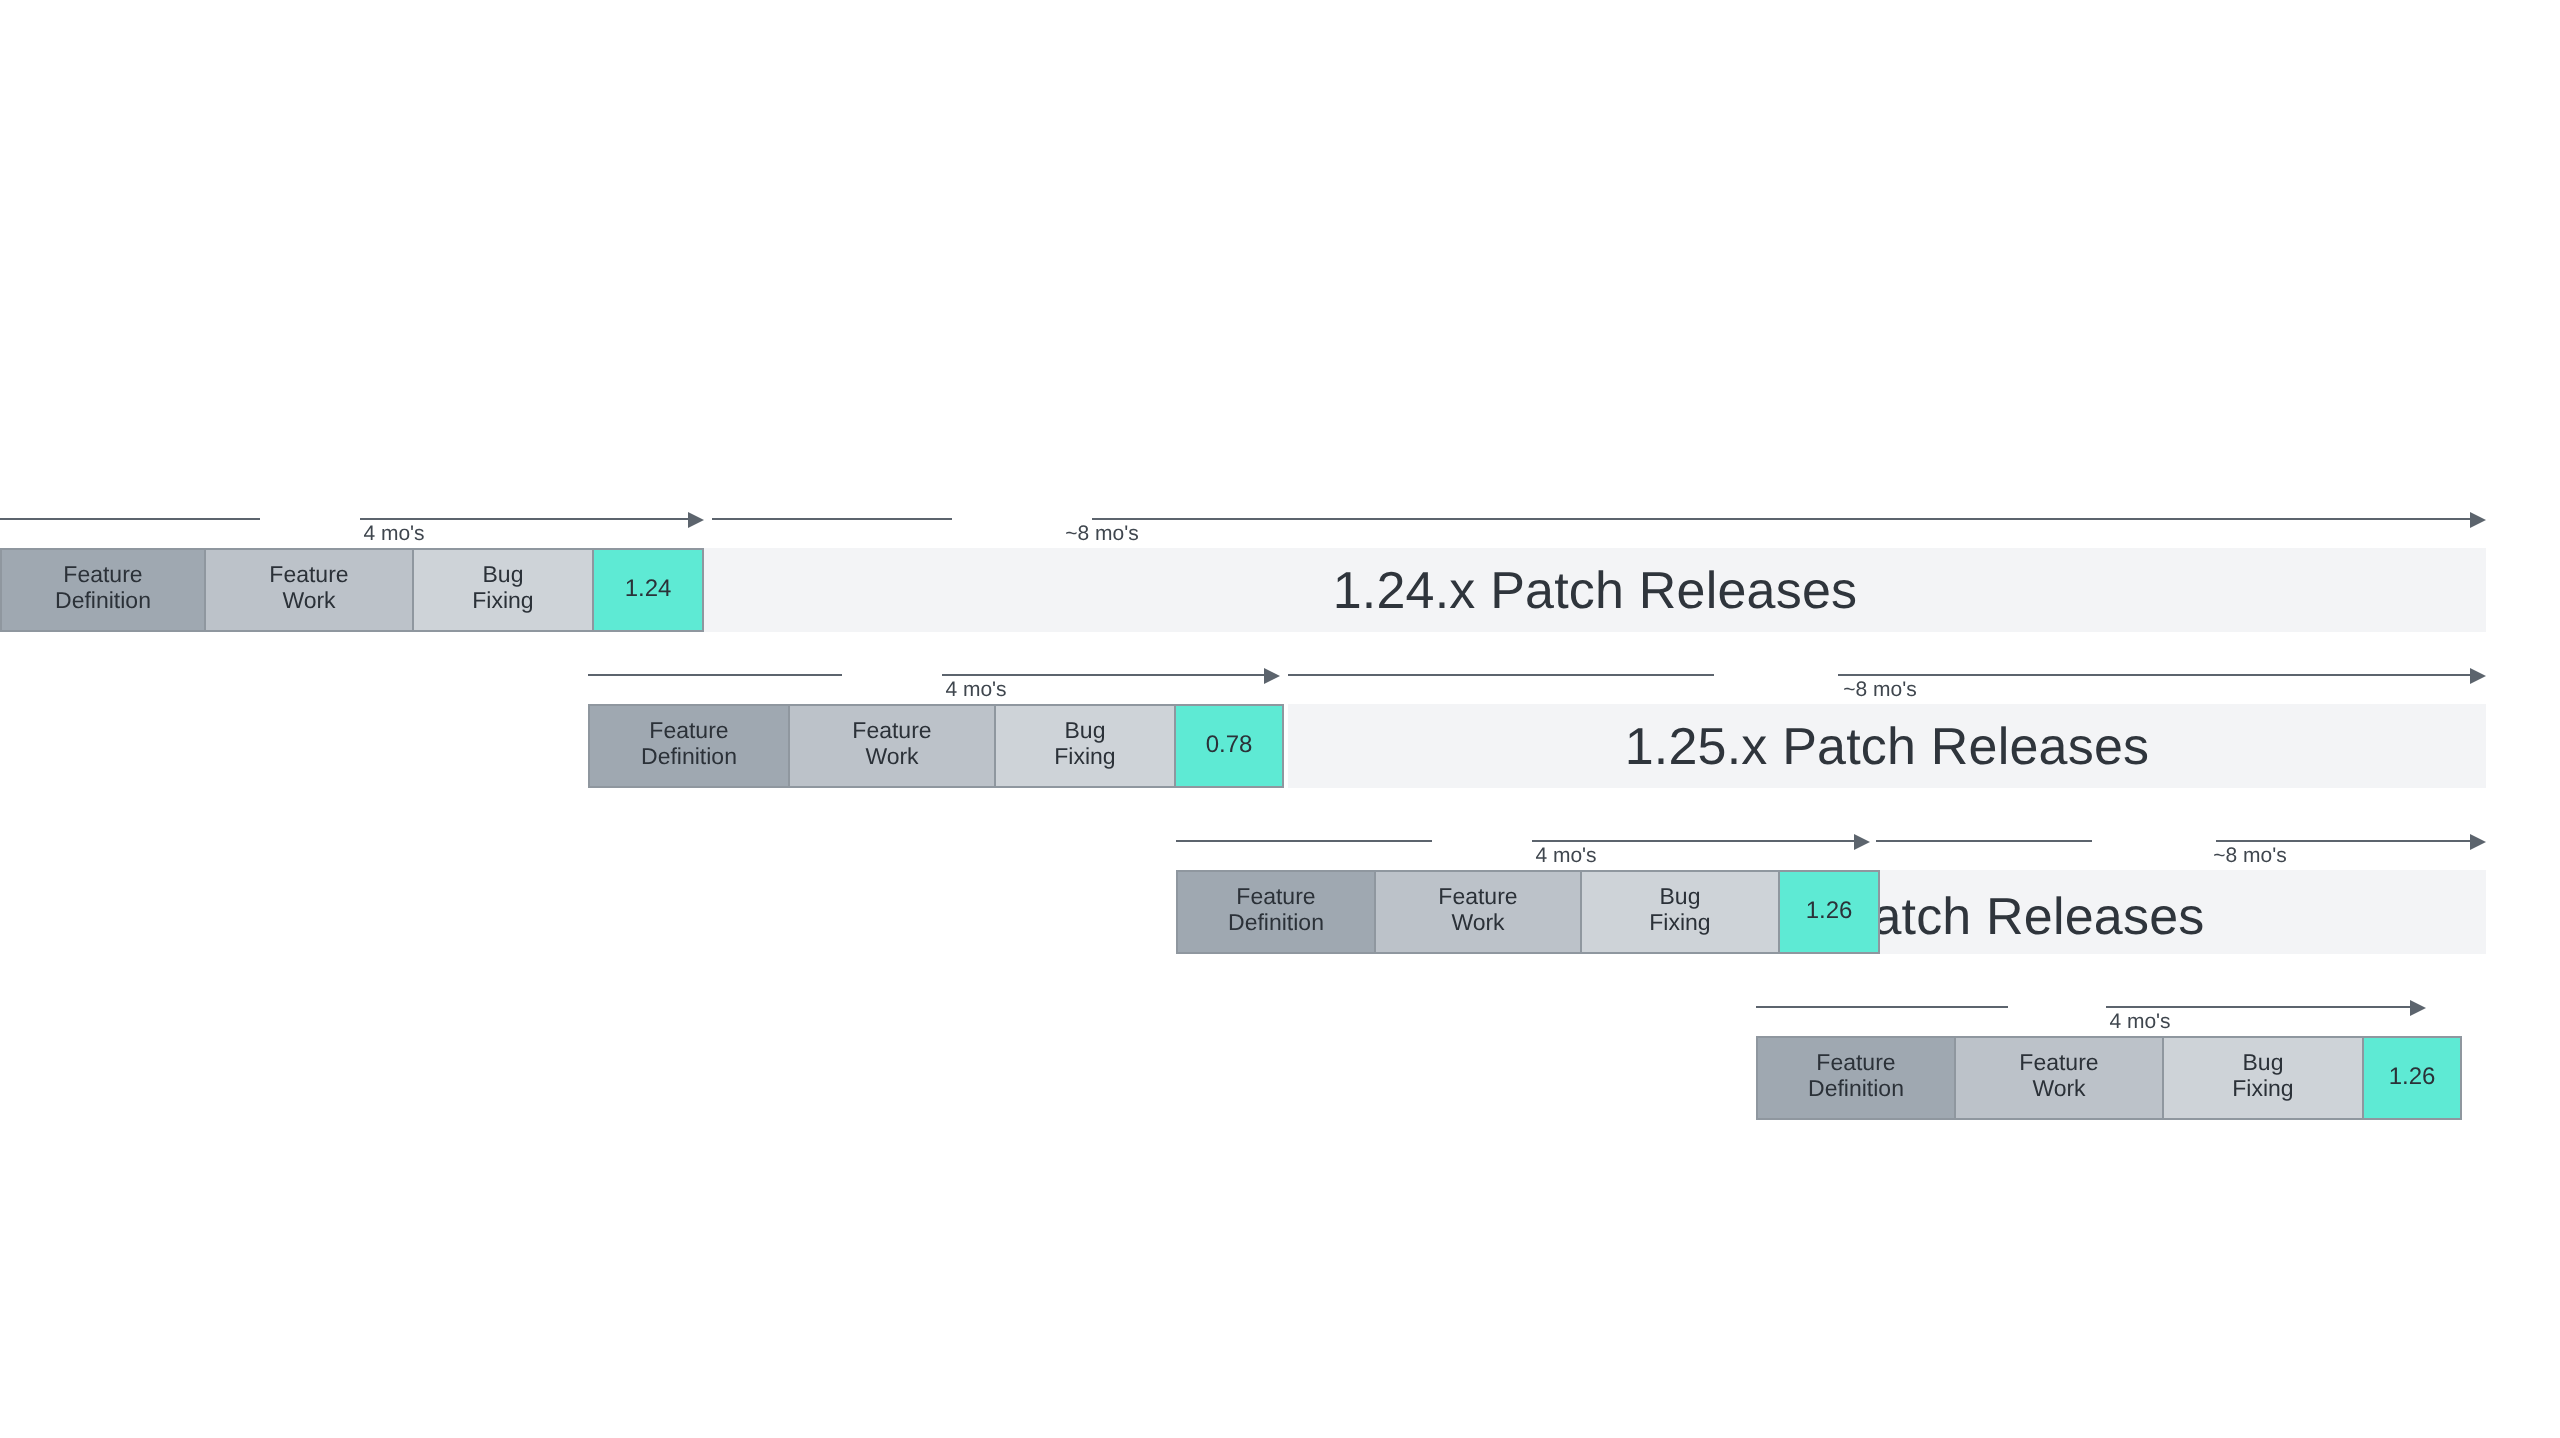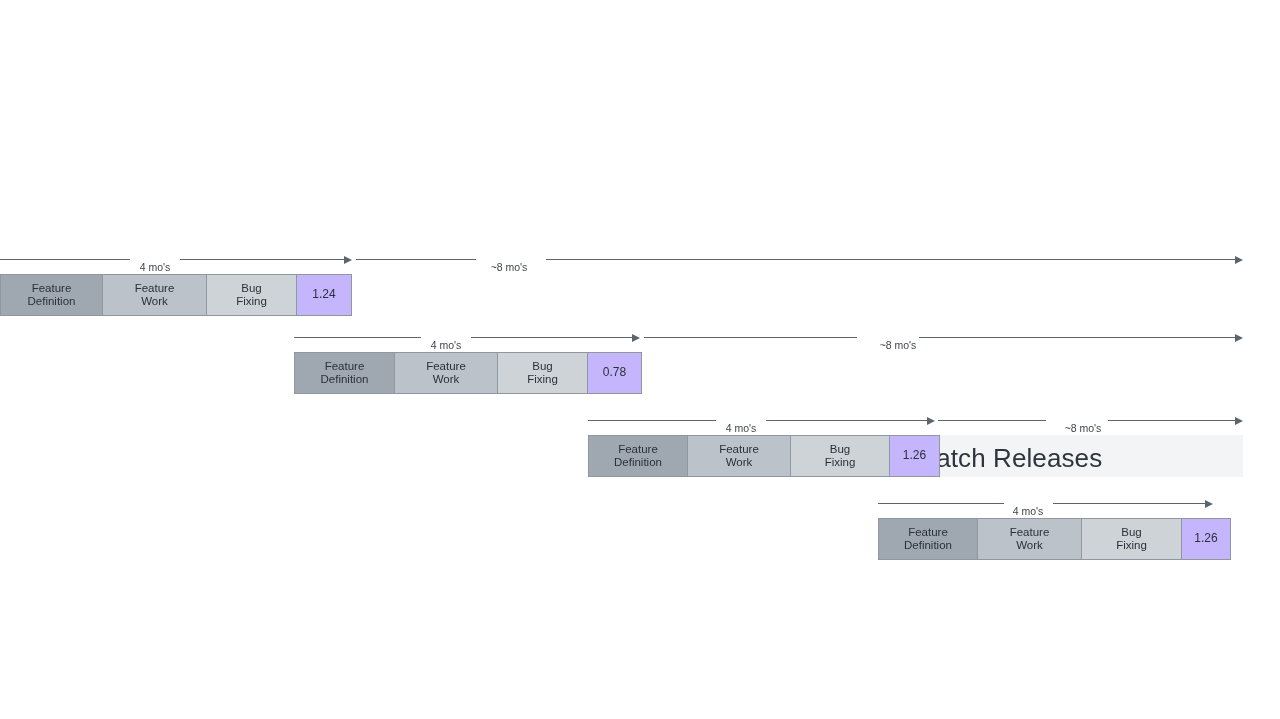--- a/index.html
+++ b/index.html
@@ -65,21 +65,21 @@
     line-height: 13.5px;
     color: #2b3138;
     text-align: center;
     margin-left: -1px;
     white-space: nowrap;
   }
   .phase-box:first-child { margin-left: 0; }
   .phase-box.definition { background: #9fa8b1; }
   .phase-box.work       { background: #bcc2c9; }
   .phase-box.fixing     { background: #ced3d8; }
-  .phase-box.version    { background: #c4b5fd; font-size: 12px; text-align: center; }
+  .phase-box.version    { background: #5eead4; font-size: 12px; text-align: center; }
 
   
   .measure {
     position: absolute;
     height: 24px;
   }
   .measure-line {
     position: absolute;
     top: 9px;
     height: 1px;
@@ -94,20 +94,21 @@
     border-bottom: 4px solid transparent;
     border-left: 8px solid #5c646d;
   }
   .measure-label {
     position: absolute;
     top: 11px;
     font-size: 10.5px;
     color: #3f464e;
     white-space: nowrap;
     transform: translateX(-50%);
+    margin-left: 42px;
   }
 </style>
 </head>
 <body>
 
 <div id="diagram-canvas">
 
   <div class="timeline-row" style="left:0px; top:250px; width:1280px;">
 
     <div class="measure" style="left:0px; top:0px; width:352px;">
@@ -117,20 +118,23 @@
       <div class="measure-label" style="left:155px;">4 mo's</div>
     </div>
 
     <div class="measure" style="left:356px; top:0px; width:887px;">
       <div class="measure-line" style="left:0px; width:120px;"></div>
       <div class="measure-line" style="left:190px; width:689px;"></div>
       <div class="measure-arrowhead" style="left:879px;"></div>
       <div class="measure-label" style="left:153px;">~8 mo's</div>
     </div>
 
+    <div class="patch-band" style="left:352px; top:24px; width:891px; height:42px;">
+      <span class="patch-band-label">1.24.x Patch Releases</span>
+    </div>
 
     <div class="phase-strip" style="left:0px; top:24px;">
       <div class="phase-box definition" style="width:103px;">
         <span>Feature</span>
         <span>Definition</span>
       </div>
       <div class="phase-box work" style="width:105px;">
         <span>Feature</span>
         <span>Work</span>
       </div>
@@ -153,20 +157,23 @@
       <div class="measure-label" style="left:152px;">4 mo's</div>
     </div>
 
     <div class="measure" style="left:644px; top:0px; width:599px;">
       <div class="measure-line" style="left:0px; width:213px;"></div>
       <div class="measure-line" style="left:275px; width:316px;"></div>
       <div class="measure-arrowhead" style="left:591px;"></div>
       <div class="measure-label" style="left:254px;">~8 mo's</div>
     </div>
 
+    <div class="patch-band" style="left:644px; top:24px; width:599px; height:42px;">
+      <span class="patch-band-label">1.25.x Patch Releases</span>
+    </div>
 
     <div class="phase-strip" style="left:294px; top:24px;">
       <div class="phase-box definition" style="width:101px;">
         <span>Feature</span>
         <span>Definition</span>
       </div>
       <div class="phase-box work" style="width:104px;">
         <span>Feature</span>
         <span>Work</span>
       </div>

